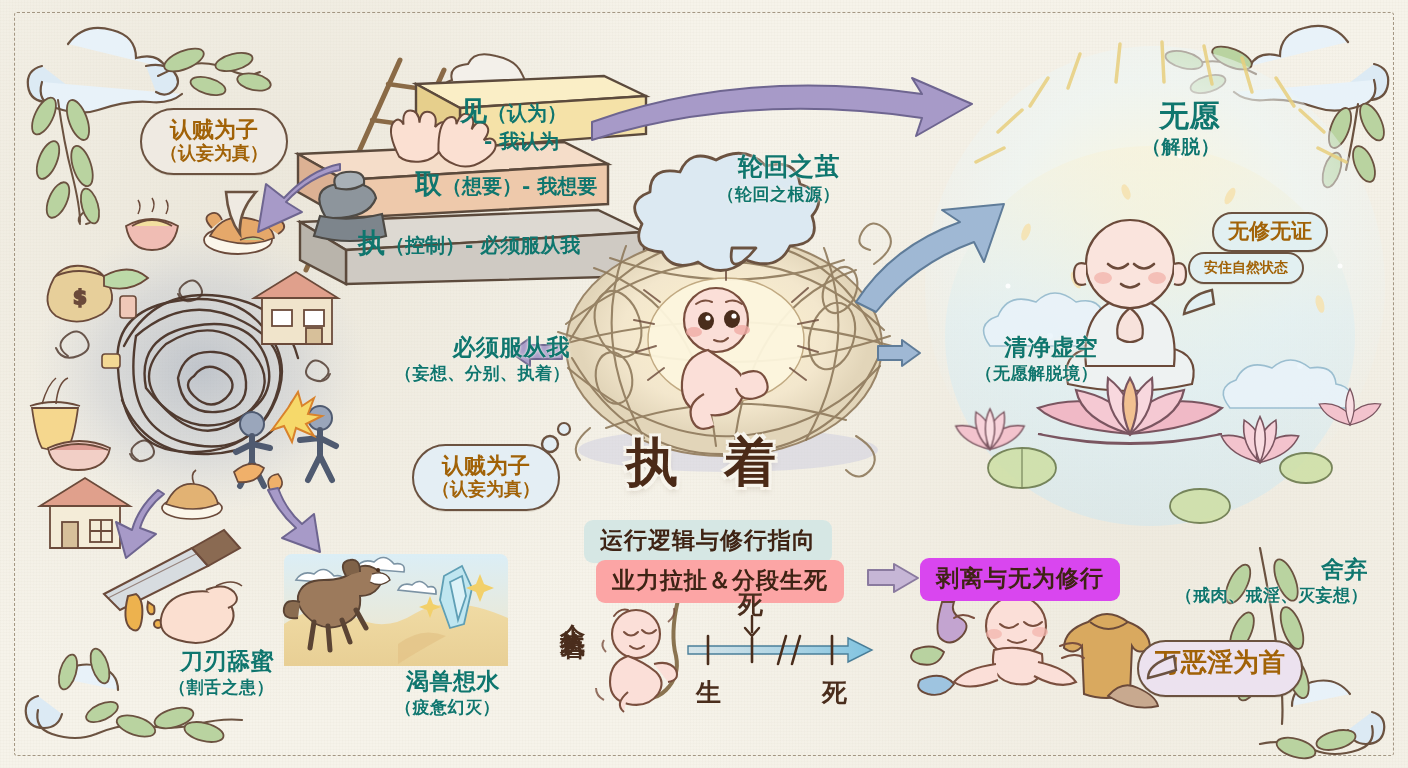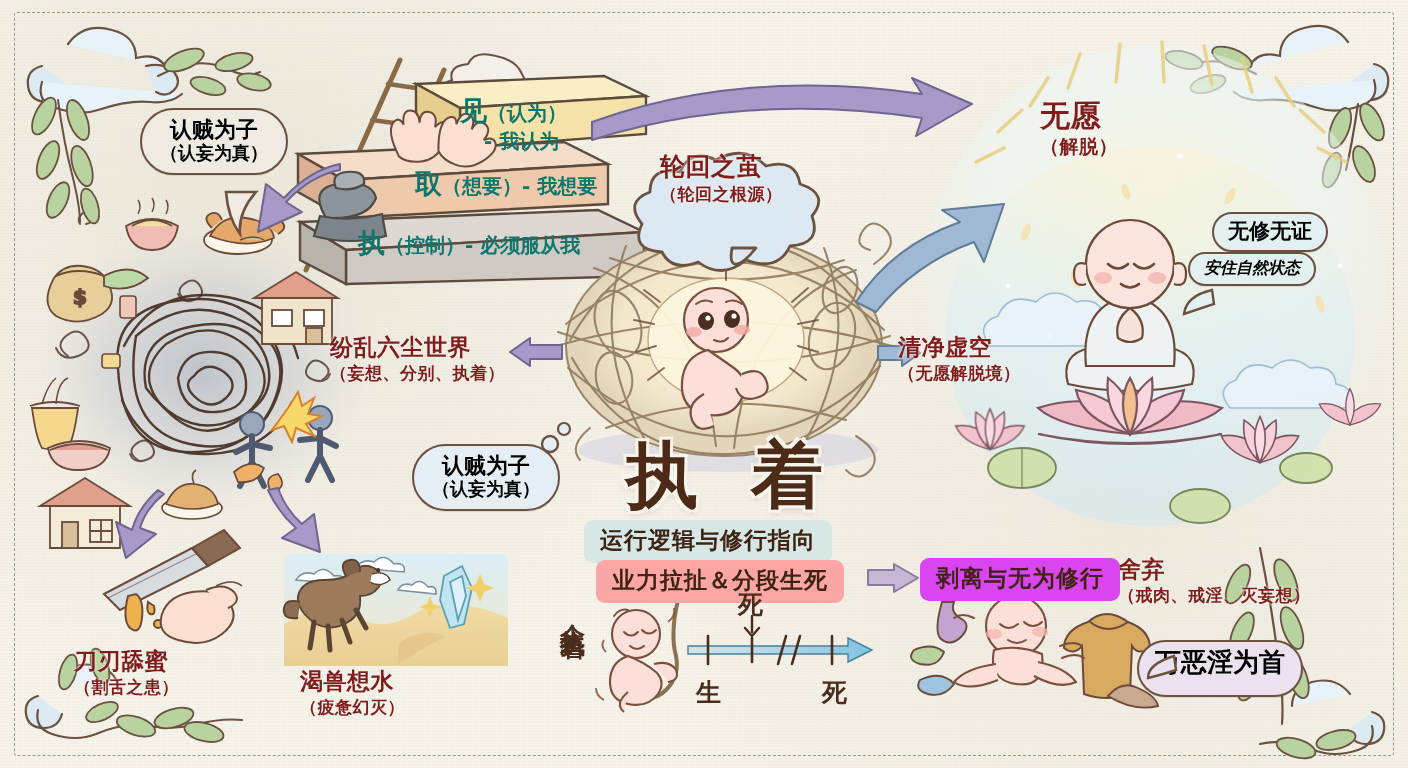--- a/index.html
+++ b/index.html
@@ -31,38 +31,38 @@
     border: 1.6px dashed #8a7a63;
     opacity: .75;
     border-radius: 3px;
   }
   .art { position: absolute; }
   svg { display: block; overflow: visible; }
 
   
   .lbl {
     position: absolute;
-    color: #7f1d1d;
-    text-align: left;
+    color: #0f766e;
+    text-align: right;
     line-height: 1.18;
     white-space: nowrap;
     font-weight: 700;
     letter-spacing: .5px;
     text-shadow: 0 0 2px rgba(247,244,236,.9), 0 0 4px rgba(247,244,236,.7);
   }
   .lbl .main { display: block; font-size: 23px; }
   .lbl .sub  { display: block; font-size: 17px; margin-top: 2px; }
 
   .bubble {
     position: absolute;
     border: 2.6px solid #6b5240;
     border-radius: 40px;
     padding: 7px 18px 9px;
     text-align: center;
-    color: #000000;
+    color: #a16207;
     line-height: 1.15;
     white-space: nowrap;
     box-shadow: 0 1px 0 rgba(110,85,60,.15);
   }
   .bubble .b1 { display:block; font-size: 22px; font-weight: 700; }
   .bubble .b2 { display:block; font-size: 18px; font-weight: 700; margin-top: 1px;}
   .bubble.gray  { background: #efeae2; }
   .bubble.blue  { background: #e4eef4; }
   .bubble.cyan  { background: #e2f0f1; }
   .bubble.lilac { background: #ece2ef; }
@@ -76,21 +76,21 @@
     color: #3e2314;
     white-space: nowrap;
     letter-spacing: 1px;
   }
   .pill.teal   { background: #d6e7e4; }
   .pill.yellow { background: #fca5a5; }
   .pill.cream  { background: #d946ef; }
 
   .bigword {
     position: absolute;
-    font-size: 72px;
+    font-size: 52px;
     font-weight: 900;
     color: #4b2a17;
     letter-spacing: 14px;
     text-shadow:
       2px 0 0 #f7f4ec, -2px 0 0 #f7f4ec, 0 2px 0 #f7f4ec, 0 -2px 0 #f7f4ec,
       3px 3px 0 #f7f4ec, -3px 3px 0 #f7f4ec, 3px -3px 0 #f7f4ec, -3px -3px 0 #f7f4ec,
       0 4px 6px rgba(120,96,70,.25);
   }
 
   .boxtext {
@@ -767,35 +767,35 @@
   </div>
   <svg class="art" style="left:540px; top:420px;" width="36" height="34" viewBox="0 0 36 34">
     <circle cx="10" cy="24" r="8" fill="#e4eef4" stroke="#6b5240" stroke-width="2.4"></circle>
     <circle cx="24" cy="9" r="6" fill="#e4eef4" stroke="#6b5240" stroke-width="2.2"></circle>
   </svg>
 
   <div class="bubble cyan" style="left:1212px; top:212px; padding:5px 14px 7px;">
     <span class="b1" style="font-size:21px;text-align:right;">无修无证</span>
   </div>
   <div class="bubble cyan" style="left:1188px; top:252px; padding:5px 14px 7px;">
-    <span class="b1" style="font-size:16px;font-style:italic;">安住自然状态</span>
+    <span class="b1" style="font-size:14px;">安住自然状态</span>
   </div>
   <svg class="art" style="left:1182px; top:288px;" width="34" height="28" viewBox="0 0 34 28">
     <path d="M30 2 q-26 6 -28 24 q18 -6 30 -10 z" fill="#e2f0f1" stroke="#6b5240" stroke-width="2.4"></path>
   </svg>
 
   <div class="bubble lilac" style="left:1137px; top:640px; padding:6px 16px 17px;">
     <span class="b1" style="font-size:26px;">万恶淫为首</span>
   </div>
   <svg class="art" style="left:1146px; top:652px;" width="30" height="30" viewBox="0 0 30 30">
     <path d="M28 4 q-26 8 -26 22 q16 -4 28 -8 z" fill="#ece2ef" stroke="#6b5240" stroke-width="2.4"></path>
   </svg>
 
   <div class="lbl" style="left:330px; top:334px; width:240px;">
-    <span class="main">纷乱六尘世界</span>
+    <span class="main">必须服从我</span>
     <span class="sub">（妄想、分别、执着）</span>
   </div>
 
   <div class="lbl" style="left:898px; top:334px; width:200px;">
     <span class="main">清净虚空</span>
     <span class="sub">（无愿解脱境）</span>
   </div>
 
   <div class="lbl" style="left:1040px; top:98px; width:180px;">
     <span class="main" style="font-size:30px;">无愿</span>

